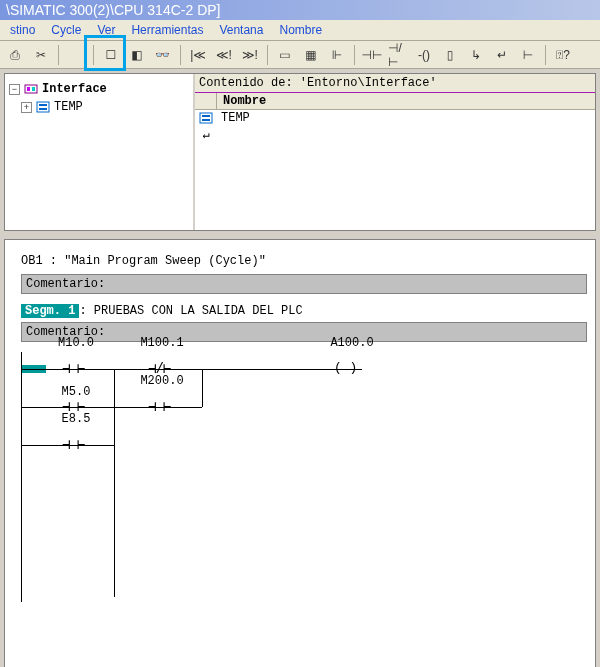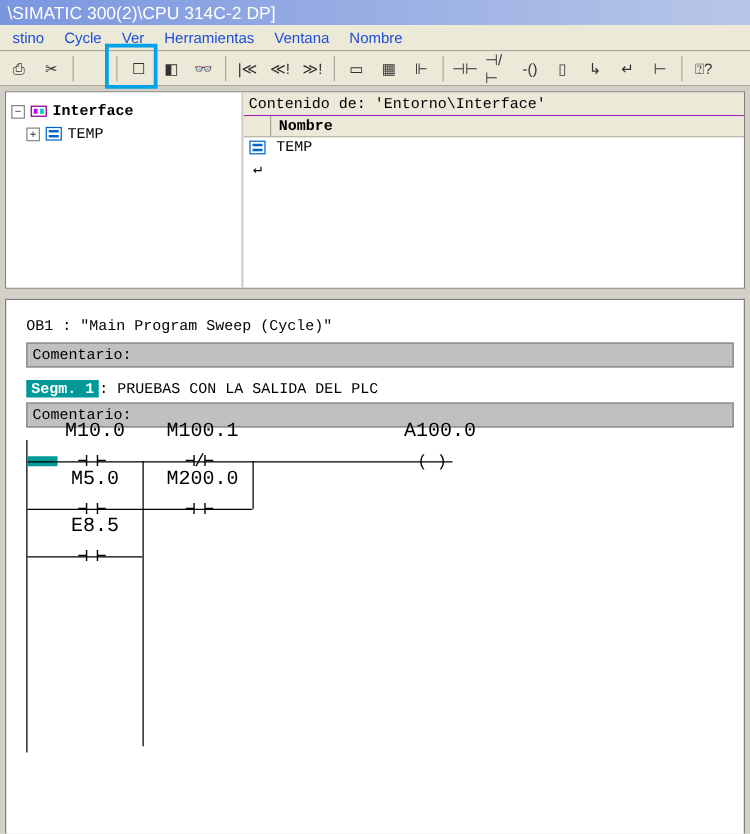--- a/index.html
+++ b/index.html
@@ -122,21 +122,21 @@
     width: 380px;
     height: 250px;
     border-left:1px solid #000;
   }
   .rung { position:relative; height:38px; }
   .hline { position:absolute; height:1px; background:#000; }
   .vline { position:absolute; width:1px; background:#000; }
   .contact, .coil, .lbl {
     position:absolute;
     font-family:"Courier New",monospace;
-    font-size:16px;
+    font-size:12px;
     text-align:center;
   }
   .lbl { top:-16px; width:60px; }
   .no-contact::before { content:"⊣ ⊢"; letter-spacing:-1px; font-size:14px; }
   .nc-contact::before { content:"⊣/⊢"; letter-spacing:-1px; font-size:14px; }
   .coil-sym::before { content:"( )"; font-size:13px; }
   .origin-mark {
     position:absolute; left:0; top:13px; width:24px; height:8px;
     background:#009999;
   }
@@ -254,21 +254,21 @@
       <div class="lbl" style="left:110px;">M100.1</div>
       <div class="contact nc-contact" style="left:126px; top:8px;"></div>
       <div class="lbl" style="left:300px;">A100.0</div>
       <div class="coil coil-sym" style="left:312px; top:8px;"></div>
       <div class="vline" style="left:92px; top:17px; height:228px;"></div>
       <div class="vline" style="left:180px; top:17px; height:38px;"></div>
     </div>
 
     <div class="rung">
       <div class="hline" style="left:0; top:17px; width:180px;"></div>
-      <div class="lbl" style="left:24px;">M5.0</div>
+      <div class="lbl" style="left:24px;margin-top:11px;">M5.0</div>
       <div class="contact no-contact" style="left:40px; top:8px;"></div>
       <div class="lbl" style="left:110px;">M200.0</div>
       <div class="contact no-contact" style="left:126px; top:8px;"></div>
     </div>
 
 
     <div class="rung">
       <div class="hline" style="left:0; top:17px; width:92px;"></div>
       <div class="lbl" style="left:24px;text-align:center;">E8.5</div>
       <div class="contact no-contact" style="left:40px; top:8px;"></div>

